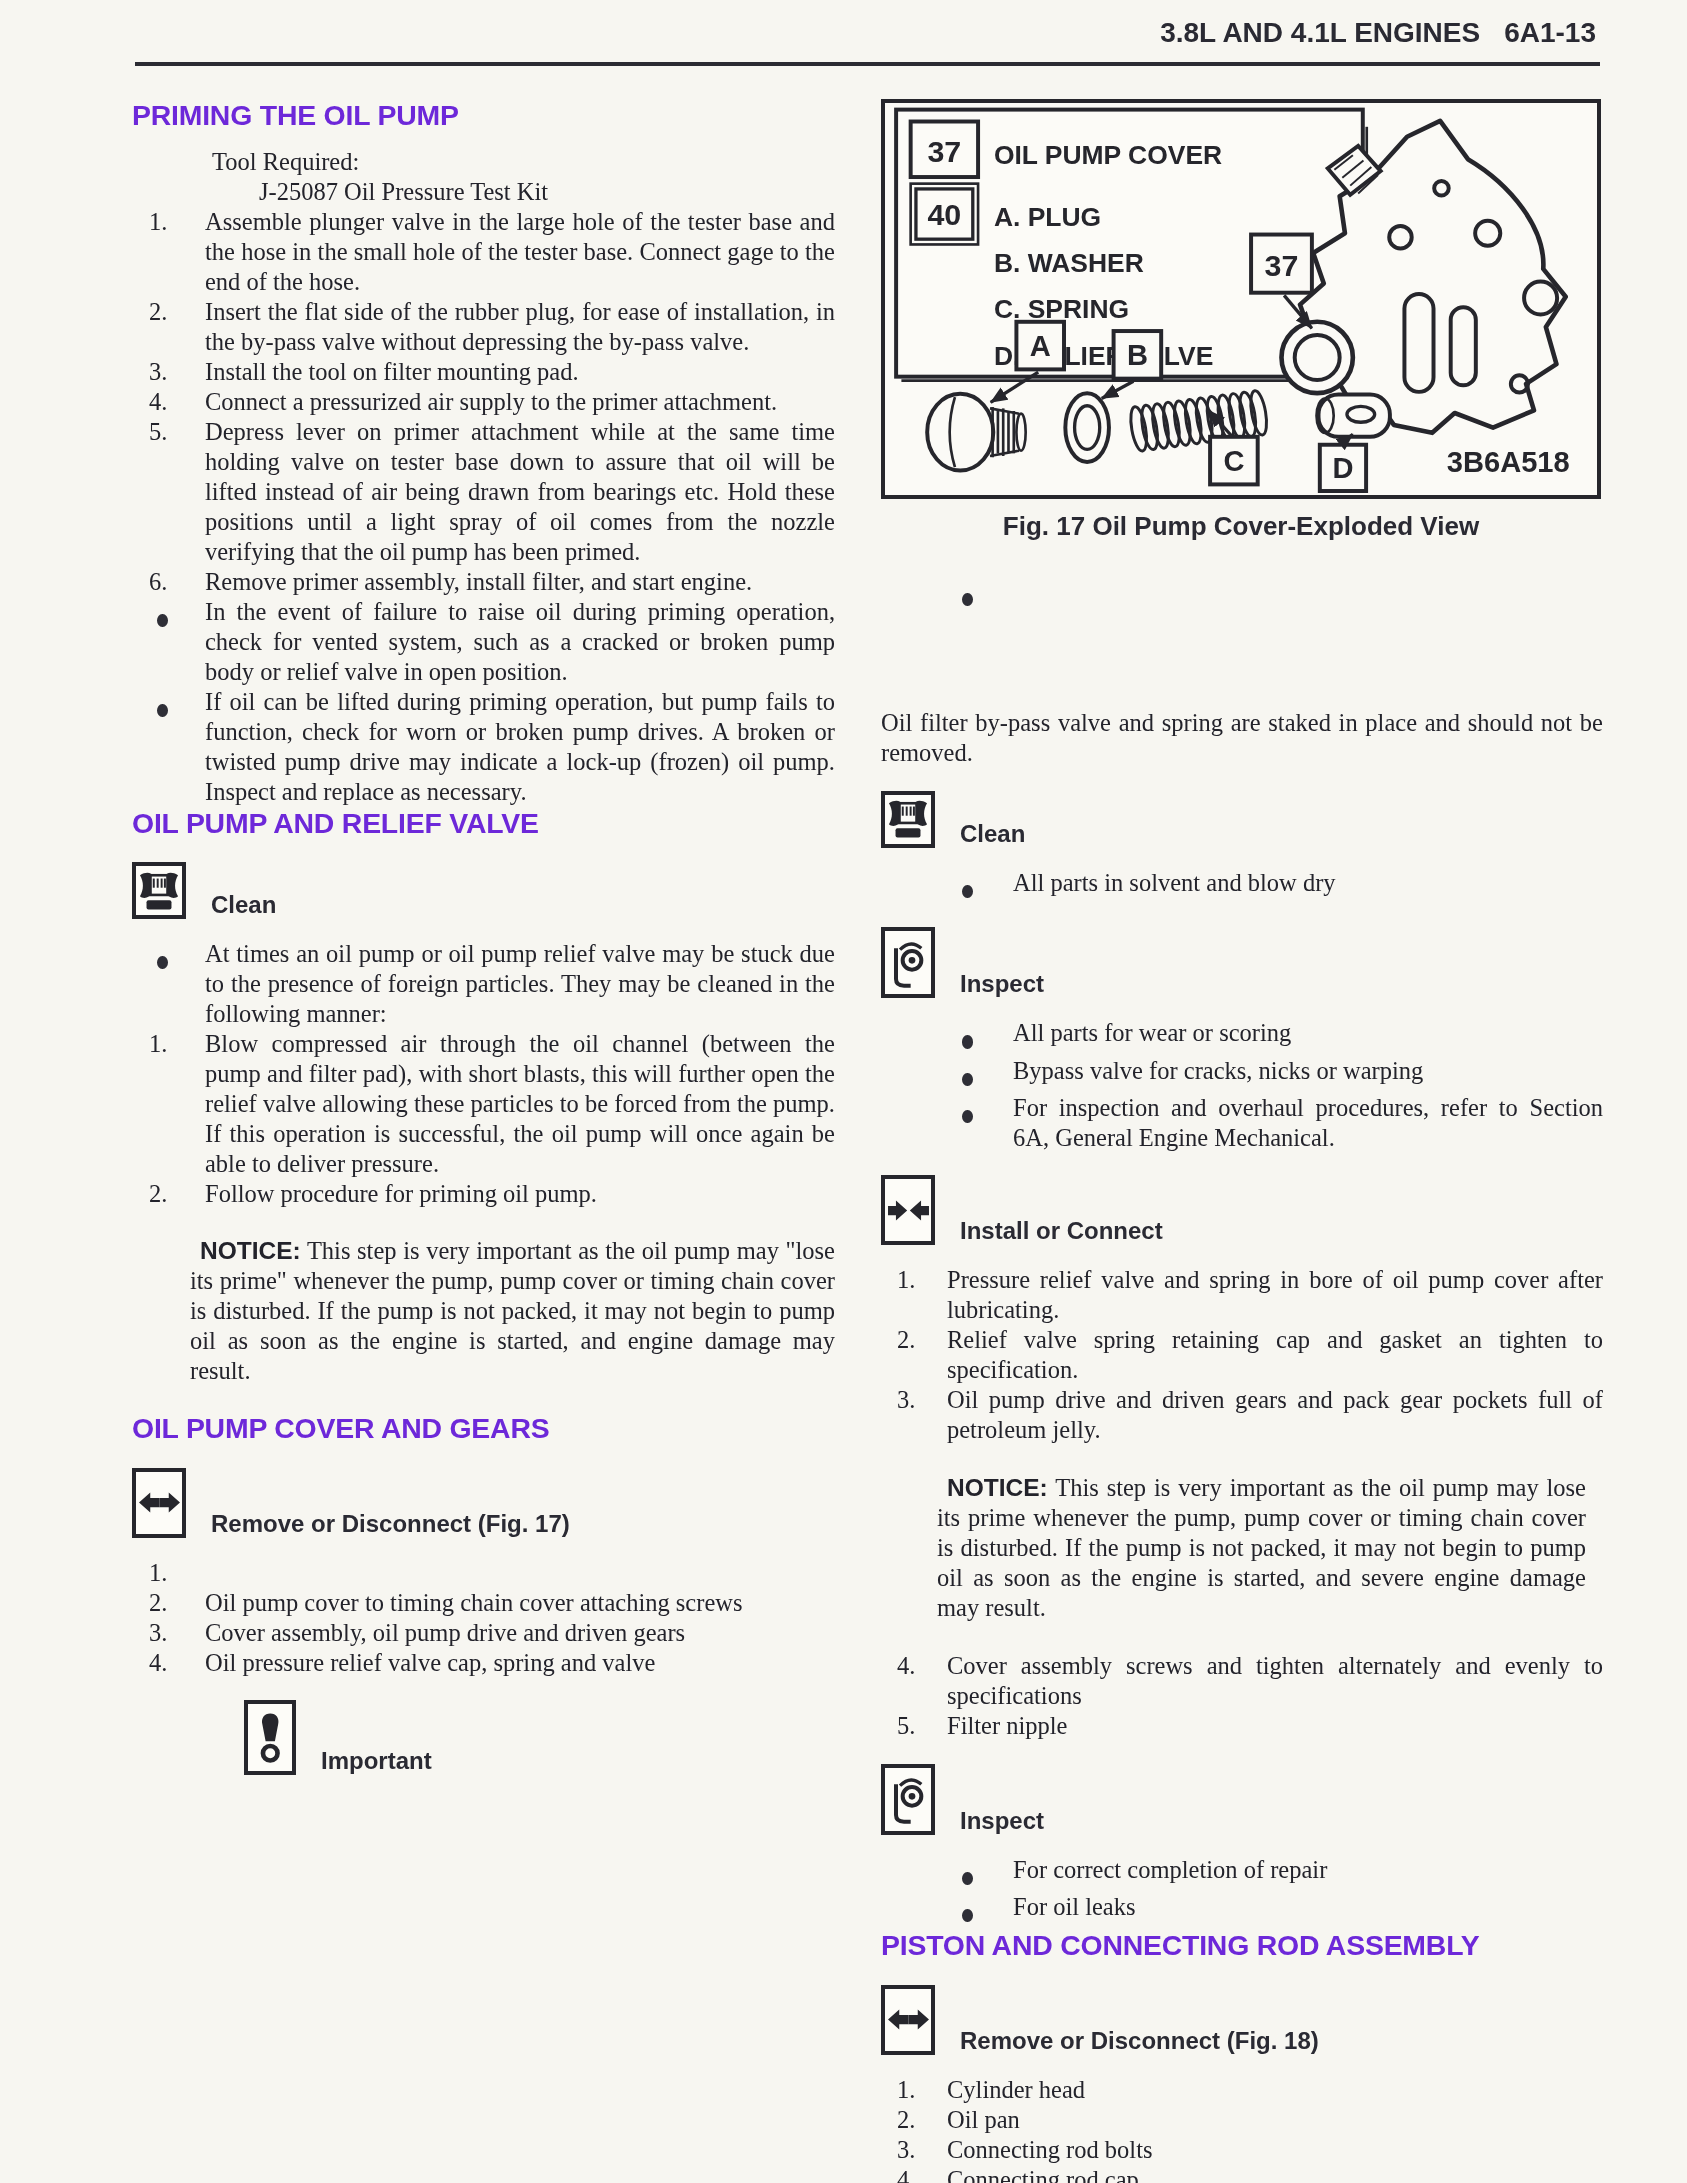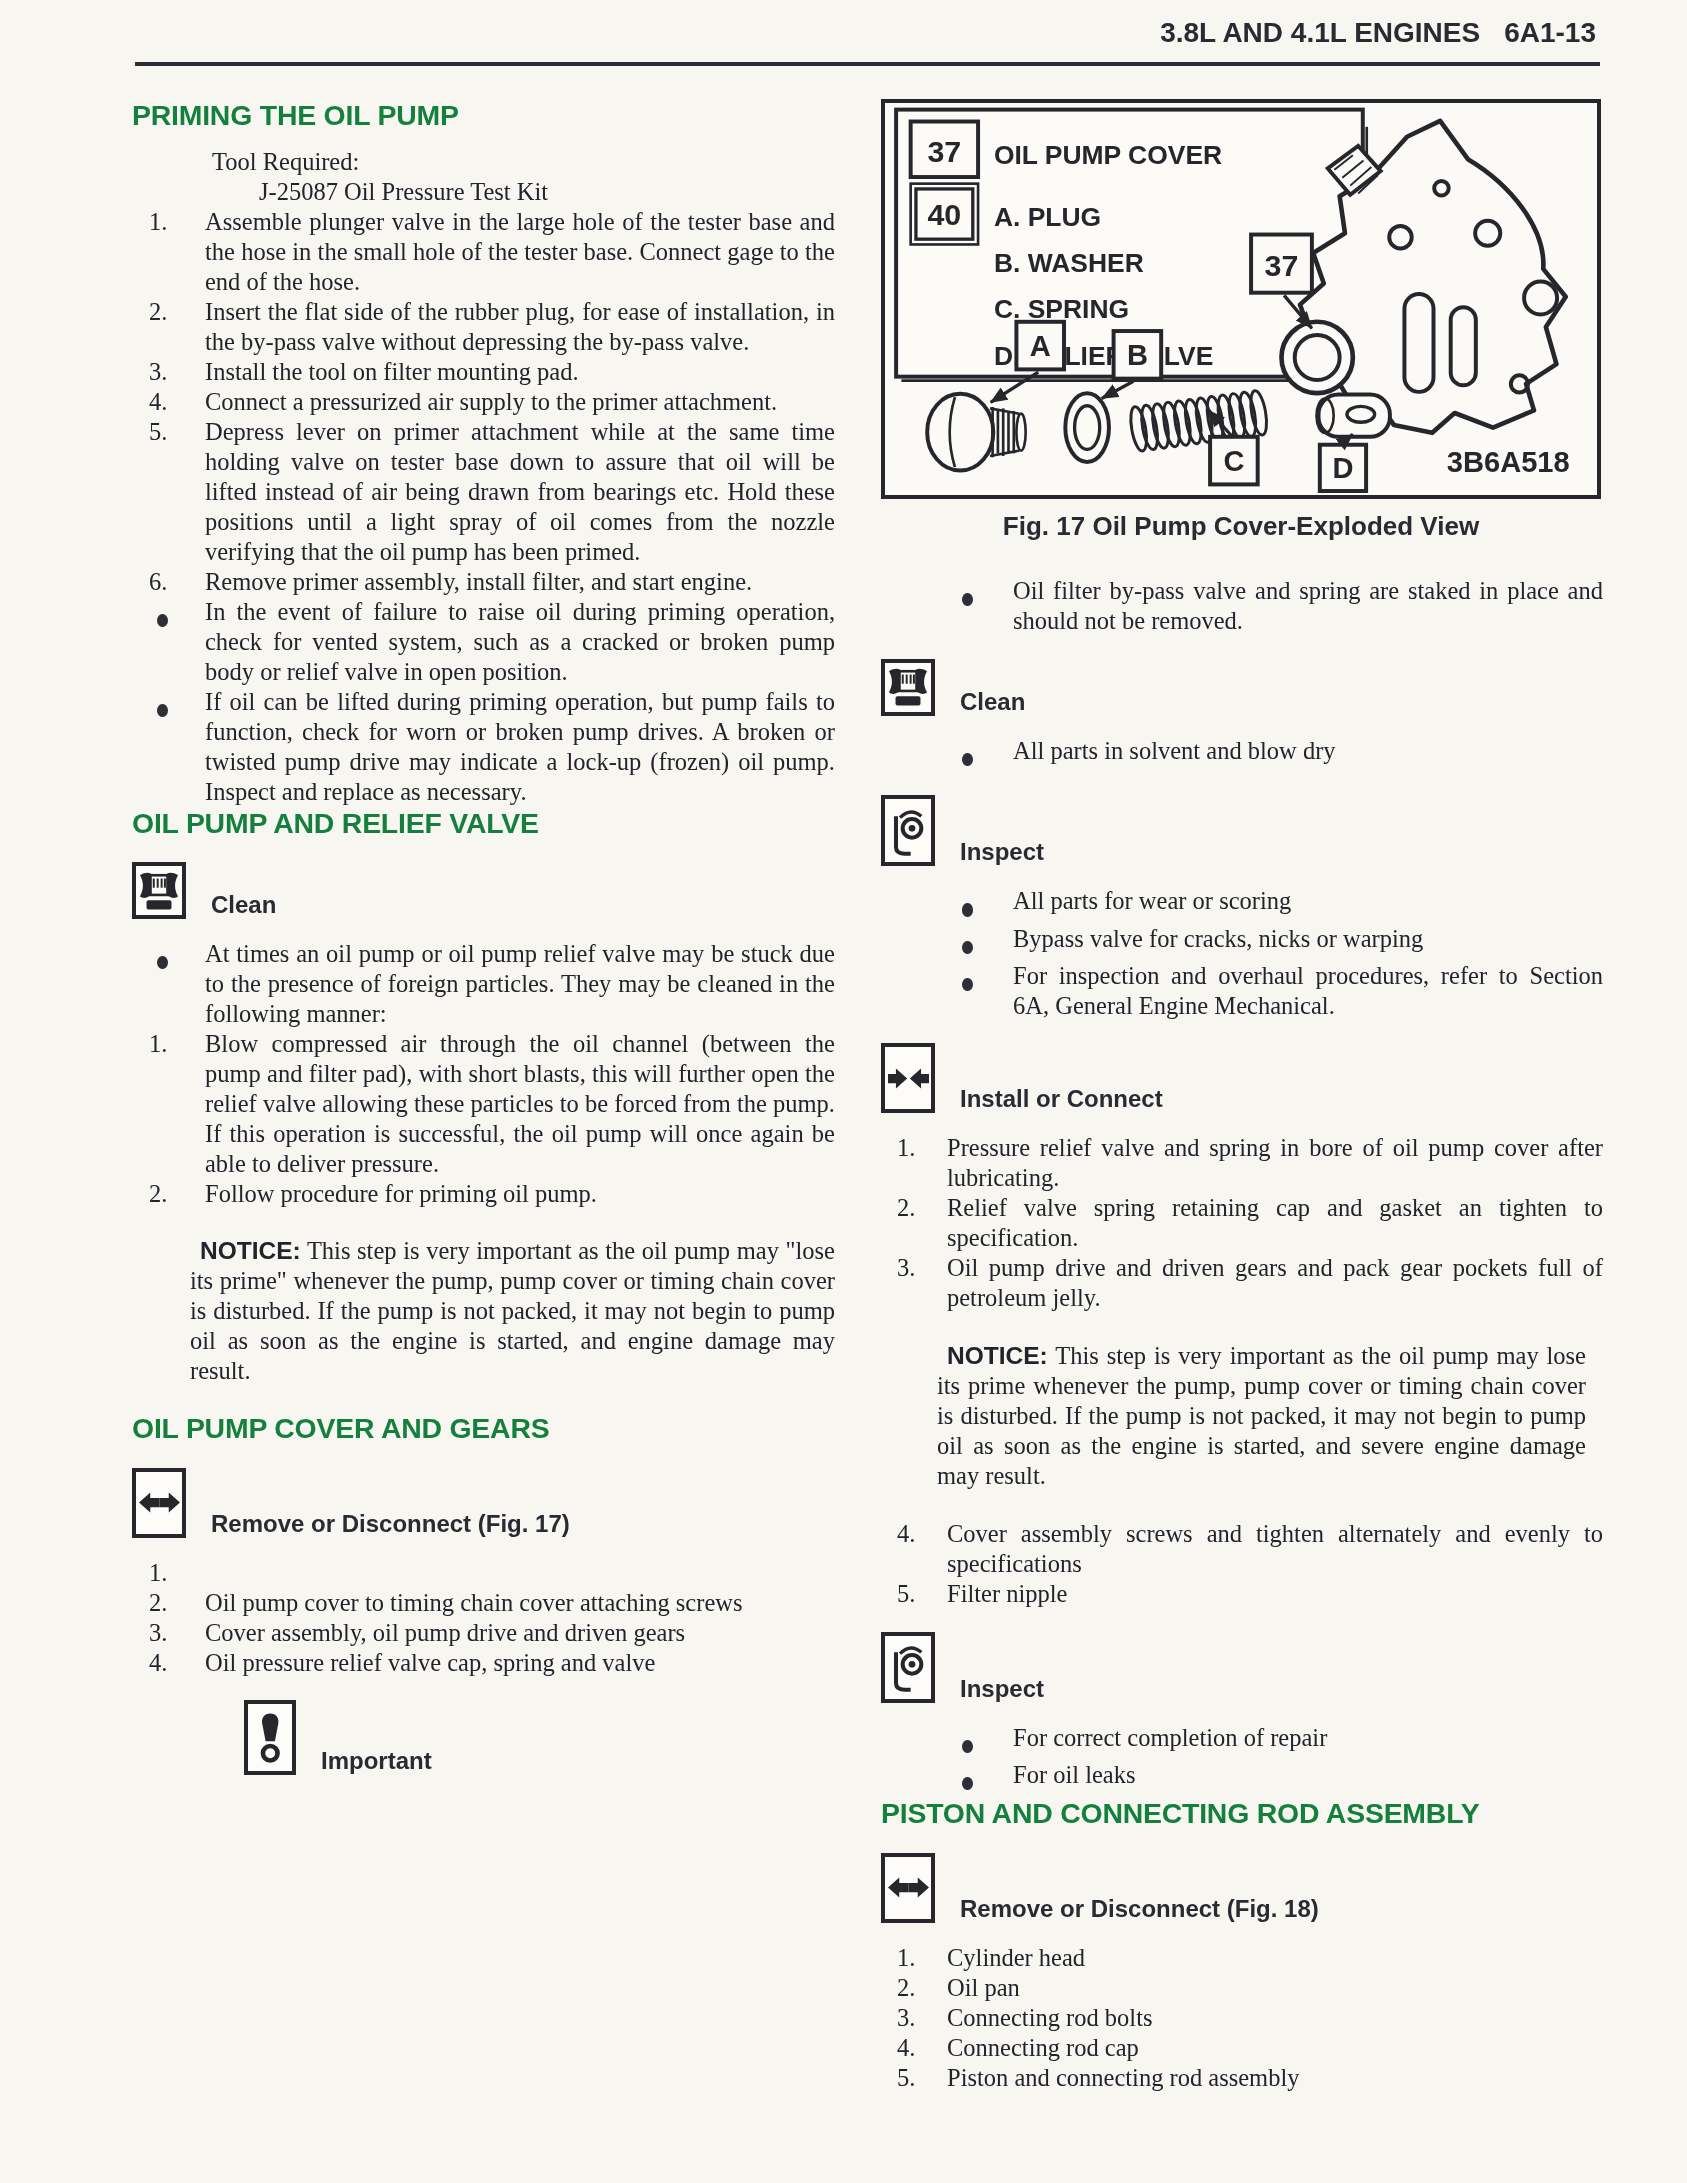--- a/index.html
+++ b/index.html
@@ -7,22 +7,22 @@
         font-family:"Liberation Serif",serif;overflow:hidden;}
   
   .hdr{position:absolute;top:17px;right:91px;display:flex;gap:24px;
        font-family:"Liberation Sans",sans-serif;font-weight:bold;font-size:28px;color:#2a2a33;}
   .hdr-rule{position:absolute;top:62px;left:135px;right:87px;height:4px;background:#2b2b33;}
   
   .col{position:absolute;top:99px;}
   .col-left{left:132px;width:703px;}
   .col-right{left:881px;width:722px;}
   h2.sec{font-family:"Liberation Sans",sans-serif;font-weight:bold;font-size:28.4px;line-height:33px;
-         letter-spacing:-0.2px;margin:0 0 14.6px 0;color:#15803d;}
-  .gap-lg{margin-top:34px;}
+         letter-spacing:-0.2px;margin:0 0 14.6px 0;color:#6d28d9;}
+  .gap-lg{margin-top:34px;flex-direction:column;}
   .gap-md{margin-top:24px;}
   .body-line{font-size:24.5px;line-height:30px;margin:0;}
   .tool1{margin-left:80px;}
   .tool2{margin-left:127px;}
   .li{display:flex;}
   .li .mk{flex:0 0 73px;box-sizing:border-box;padding-left:17px;font-size:24.5px;line-height:30px;}
   .li .txt{flex:1;font-size:24.5px;line-height:30px;text-align:justify;}
   .li.bull .mk{padding-left:25px;padding-top:7.3px;}
   .dot{display:inline-block;width:10.6px;height:13.2px;border-radius:50%;background:#2e2e36;}
   .col-right .li .mk{flex:0 0 66px;padding-left:16px;}

